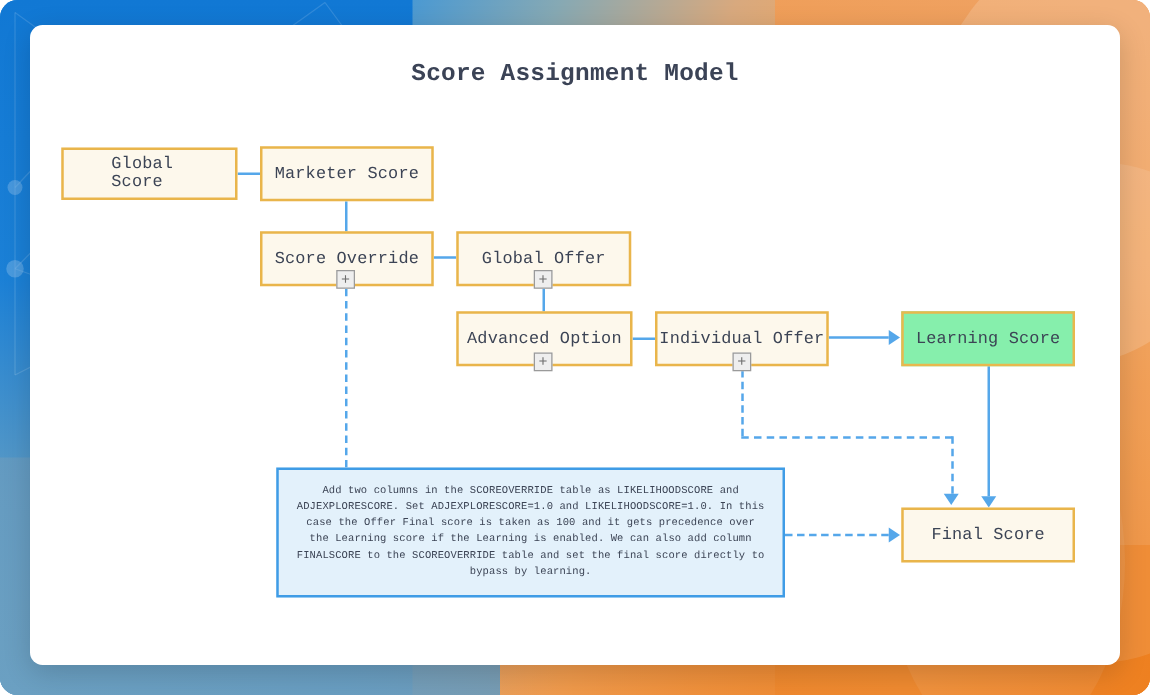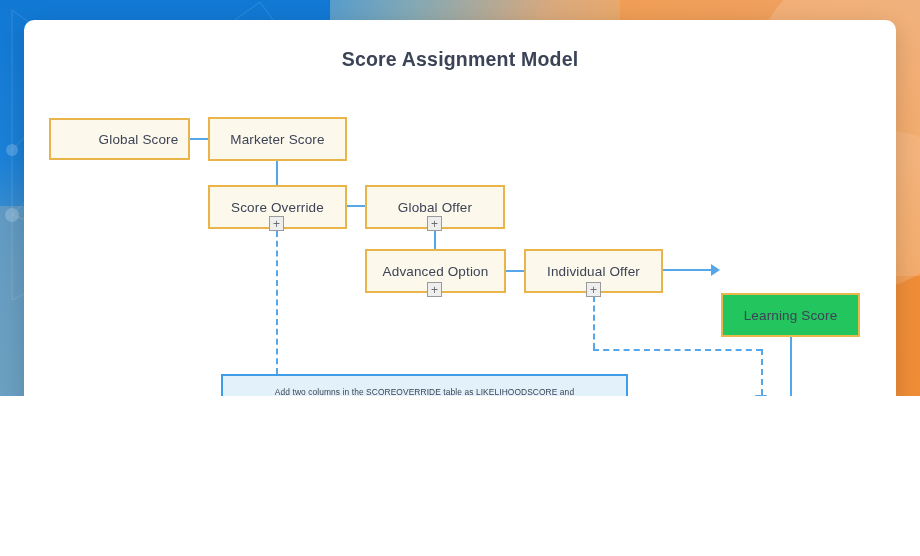--- a/index.html
+++ b/index.html
@@ -3,23 +3,24 @@
 <meta charset="utf-8">
 <style>
   html, body {
     margin: 0;
     padding: 0;
     background: #ffffff;
   }
   #stage {
     position: relative;
     width: 920px;
-    height: 396px;
+    height: 556px;
     overflow: hidden;
-    font-family: Liberation Sans, sans-serif;
+    font-family: Liberation Mono, monospace;
+    border-radius: 14px;
   }
 
   
   .bg {
     position: absolute;
     inset: 0;
     background: linear-gradient(115deg,
         #1f83d8 0%,
         #2389dd 14%,
         #3f96d8 26%,
@@ -90,21 +91,21 @@
     box-sizing: border-box;
     border: 2px solid #e9b54b;
     background: #fdf8ec;
     display: flex;
     align-items: center;
     justify-content: center;
     font-size: 13.5px;
     color: #3c4455;
     letter-spacing: .15px;
   }
-  .node.accent { background: #22c55e; border-color: #e8b84d; margin-top: 44px; }
+  .node.accent { background: #86efac; border-color: #e8b84d; }
 
   
   .plus {
     position: absolute;
     width: 15px; height: 15px;
     box-sizing: border-box;
     border: 1.5px solid #9a9a9a;
     background: #eeeeee;
     display: flex;
     align-items: center;

